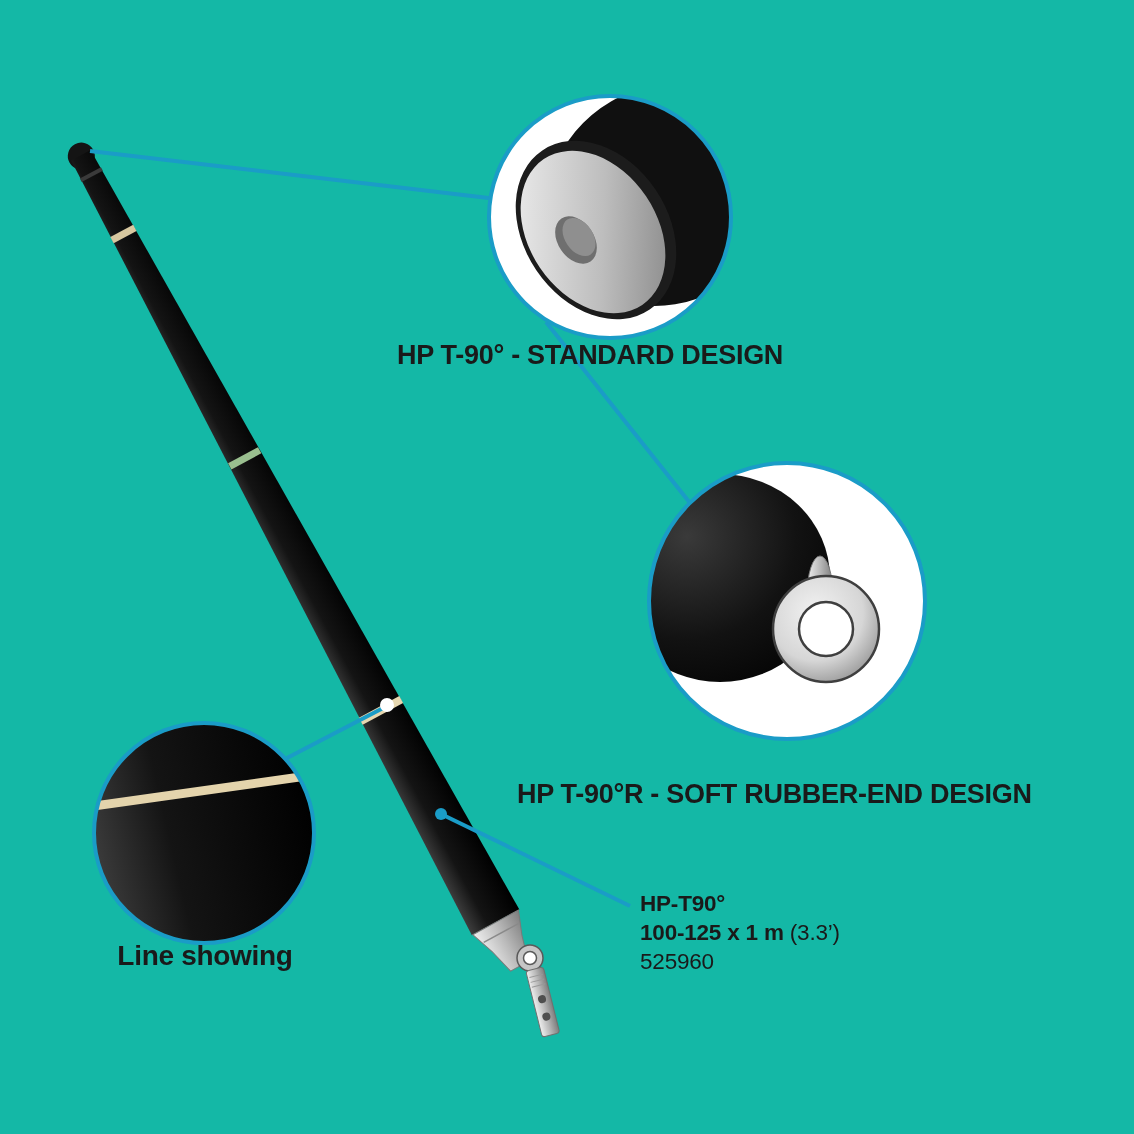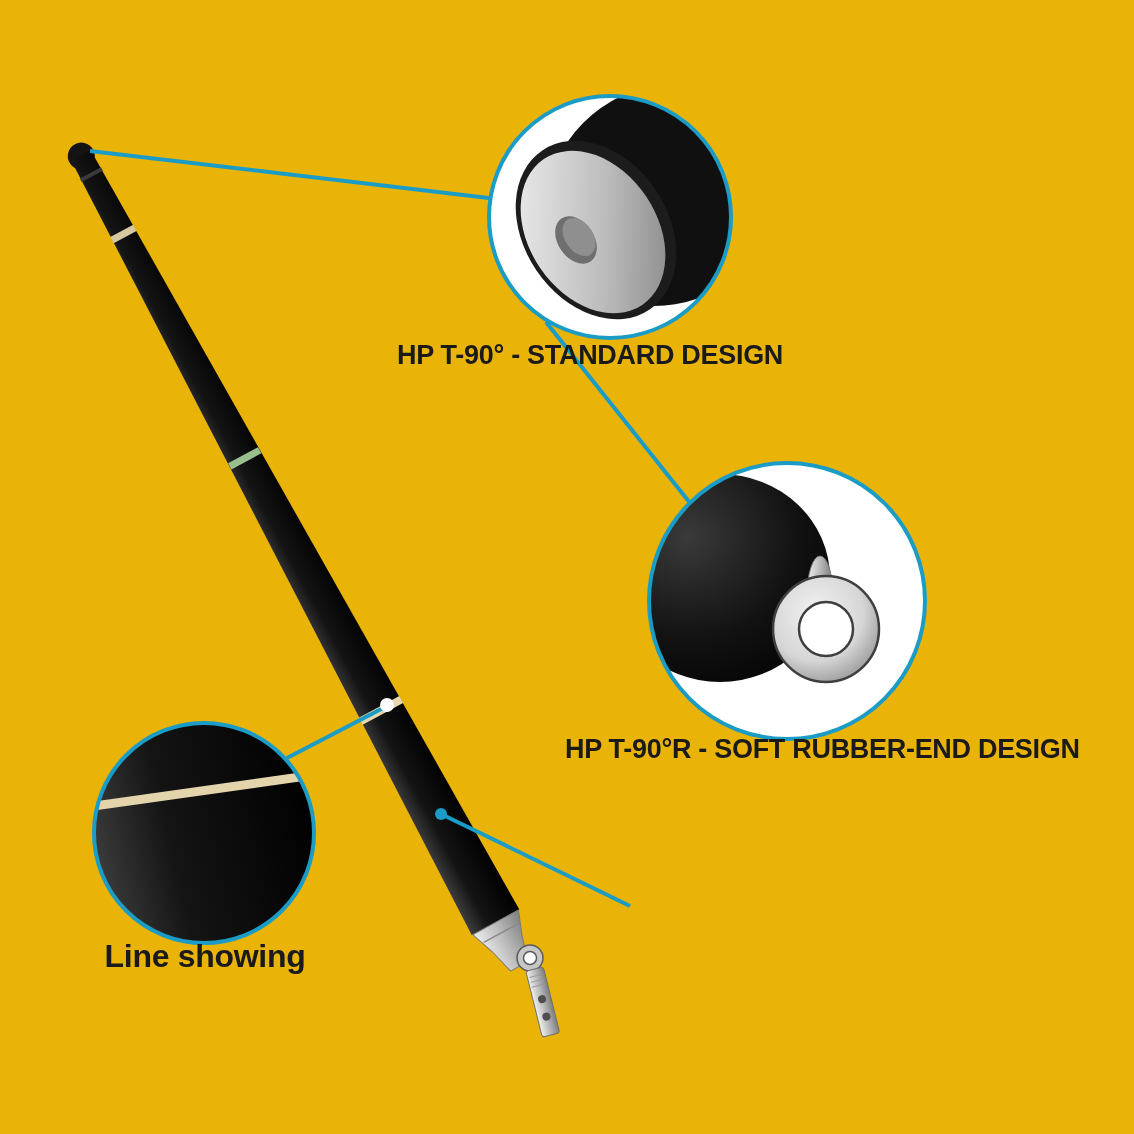--- a/index.html
+++ b/index.html
@@ -1,35 +1,35 @@
 <!DOCTYPE html>
 <html><head>
 <meta charset="utf-8">
 <style>
   html, body { margin: 0; padding: 0; background: #ffffff; }
   body { width: 1134px; height: 1134px; font-family: "Liberation Sans", sans-serif; }
-  .stage { position: relative; width: 1134px; height: 1134px; background: #eab308; overflow: hidden; }
+  .stage { position: relative; width: 1134px; height: 1134px; background: #14b8a6; overflow: hidden; }
   .stage svg { position: absolute; left: 0; top: 0; }
   .label {
     position: absolute;
     color: #1a1a1a;
     font-weight: bold;
     font-size: 27px;
     letter-spacing: -0.3px;
     white-space: nowrap;
   }
   .label-contact {
     position: absolute;
     left: 70px;
     top: 938px;
     width: 270px;
     text-align: center;
     color: #1a1a1a;
     font-weight: bold;
-    font-size: 32px;
+    font-size: 28px;
     line-height: 36px;
     letter-spacing: -0.3px;
   }
   .product-info {
     position: absolute;
     left: 640px;
     top: 889px;
     color: #1a1a1a;
     font-size: 22.5px;
     line-height: 29px;
@@ -141,20 +141,25 @@
       <g clip-path="url(#clipC3)">
         <rect x="89" y="663" width="230" height="340" transform="rotate(-13 204 833)" fill="url(#poleShade)"></rect>
         <rect x="90" y="786" width="230" height="9" transform="rotate(-8 204 790)" fill="#e4d4ac"></rect>
       </g>
       <circle cx="204" cy="833" r="110" fill="none" stroke="#1a9cc7" stroke-width="4"></circle>
     </g>
   </svg>
 
   <div class="label" style="left:397px; top:340px;">HP T-90° - STANDARD DESIGN</div>
 
-  <div class="label" style="left:517px; top:734px;margin-left:48px;">HP T-90°R - SOFT RUBBER-END DESIGN</div>
+  <div class="label" style="left:517px; top:779px;">HP T-90°R - SOFT RUBBER-END DESIGN</div>
 
   <div class="label-contact">
     <div>Line showing</div>
   </div>
 
+  <div class="product-info">
+    <div class="bold">HP-T90°</div>
+    <div><span class="bold">100-125 x 1 m</span> <span>(3.3’)</span></div>
+    <div>525960</div>
+  </div>
 
 </div>
 
 </body></html>

